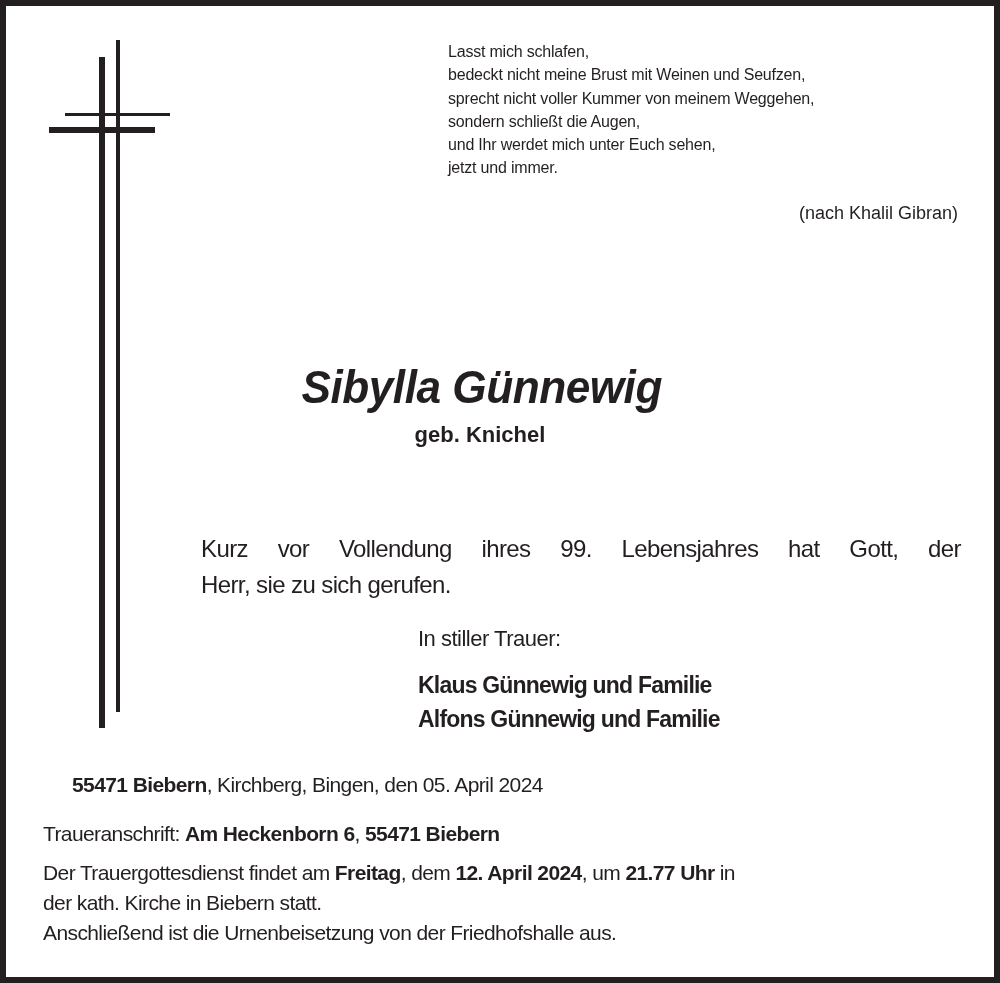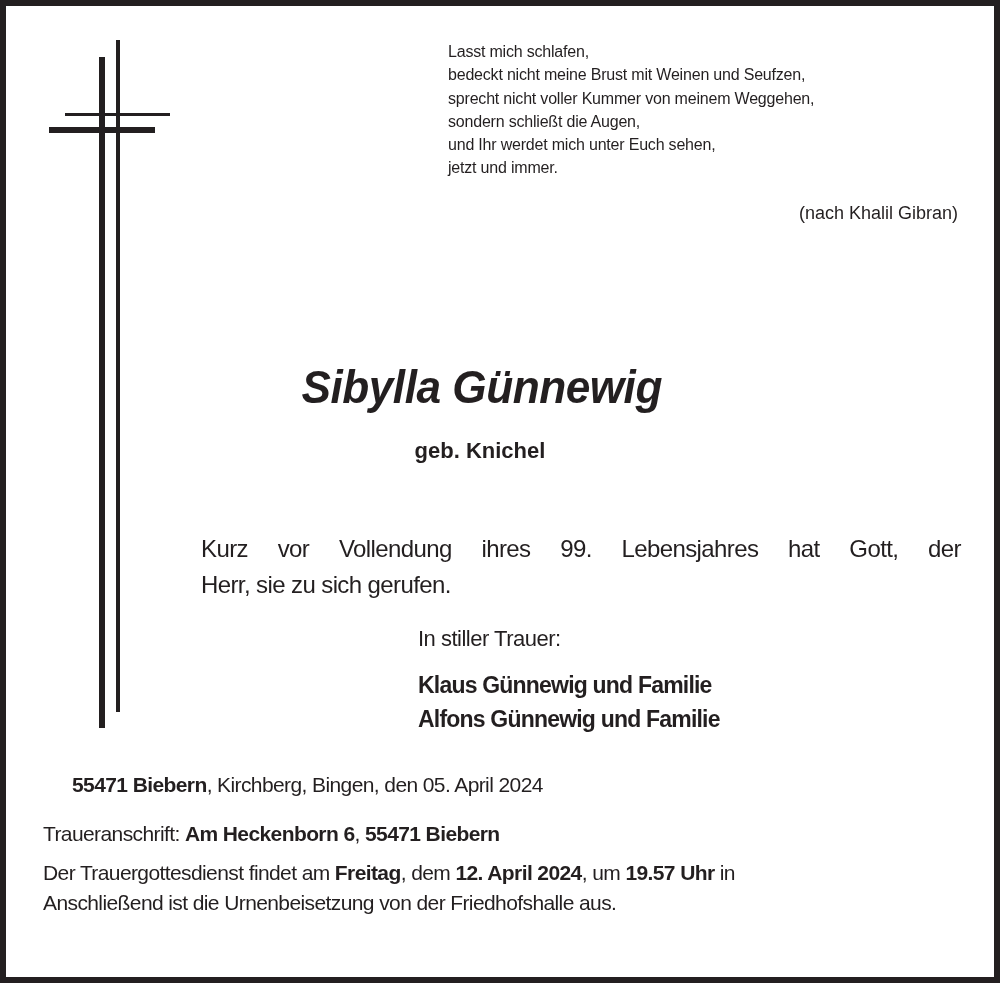--- a/index.html
+++ b/index.html
@@ -9,21 +9,21 @@
   .abs { position:absolute; }
   .bar { position:absolute; background:#231f20; }
   .poem { left:412px; top:34px; font-size:16px; line-height:23.3px; letter-spacing:-0.2px;margin-left:30px; }
   .poem div { white-space:nowrap; }
   .attrib { right:36px; top:197px; font-size:18px; white-space:nowrap; }
   .intro { left:195px; top:262px; width:760px; font-size:24px; line-height:36px; letter-spacing:-0.6px; }
   .intro div { white-space:nowrap; }
   .name { left:0; width:988px; top:354px; text-align:center; font-size:46px; font-weight:bold; letter-spacing:-0.5px;font-style:italic; }
   .name span { display:inline-block; transform:translateX(-18px) scaleX(0.96); }
   .nee { left:0; width:988px; top:416px; text-align:center; font-size:22px; font-weight:bold; }
-  .nee span { display:inline-block; transform:translateX(-20px);margin-top:16px; }
+  .nee span { display:inline-block; transform:translateX(-20px); }
   .dates { left:0; width:988px; top:455px; text-align:center; font-size:24px; font-weight:bold; }
   .dates span.wrap { display:inline-block; transform:translateX(-18px); letter-spacing:-0.3px; }
   .dates .gap { display:inline-block; width:26px; }
   .lifetext { left:195px; top:525px; width:760px; font-size:24px; line-height:36px; letter-spacing:-0.6px; }
   .lifetext .l1 { text-align:justify; text-align-last:justify; }
   .trauer { left:412px; top:620px; font-size:22px; letter-spacing:-0.5px; }
   .family { left:412px; top:662px; font-size:23px; line-height:34px; font-weight:bold; letter-spacing:-0.8px; }
   .family div { white-space:nowrap; }
   .foot { left:37px; font-size:21px; letter-spacing:-0.6px; white-space:nowrap; }
   .foot b { font-weight:bold; }
@@ -68,18 +68,19 @@
   </div>
 
   <div class="abs foot" style="top:767px;margin-left:29px;">
     <b>55471 Biebern</b><span>, Kirchberg, Bingen, den 05. April 2024</span>
   </div>
   <div class="abs foot" style="top:816px;">
     <span>Traueranschrift: </span><b>Am Heckenborn 6</b><span>, </span><b>55471 Biebern</b>
   </div>
   <div class="abs service">
     <div>
-      <span>Der Trauergottesdienst findet am </span><b>Freitag</b><span>, dem </span><b>12. April 2024</b><span>, um </span><b>19.57 Uhr</b><span> in</span>
+      <span>Der Trauergottesdienst findet am </span><b>Freitag</b><span>, dem </span><b>12. April 2024</b><span>, um </span><b>21.77 Uhr</b><span> in</span>
     </div>
+    <div>der kath. Kirche in Biebern statt.</div>
     <div>Anschließend ist die Urnenbeisetzung von der Friedhofshalle aus.</div>
   </div>
 
 </div>
 
 </body></html>

